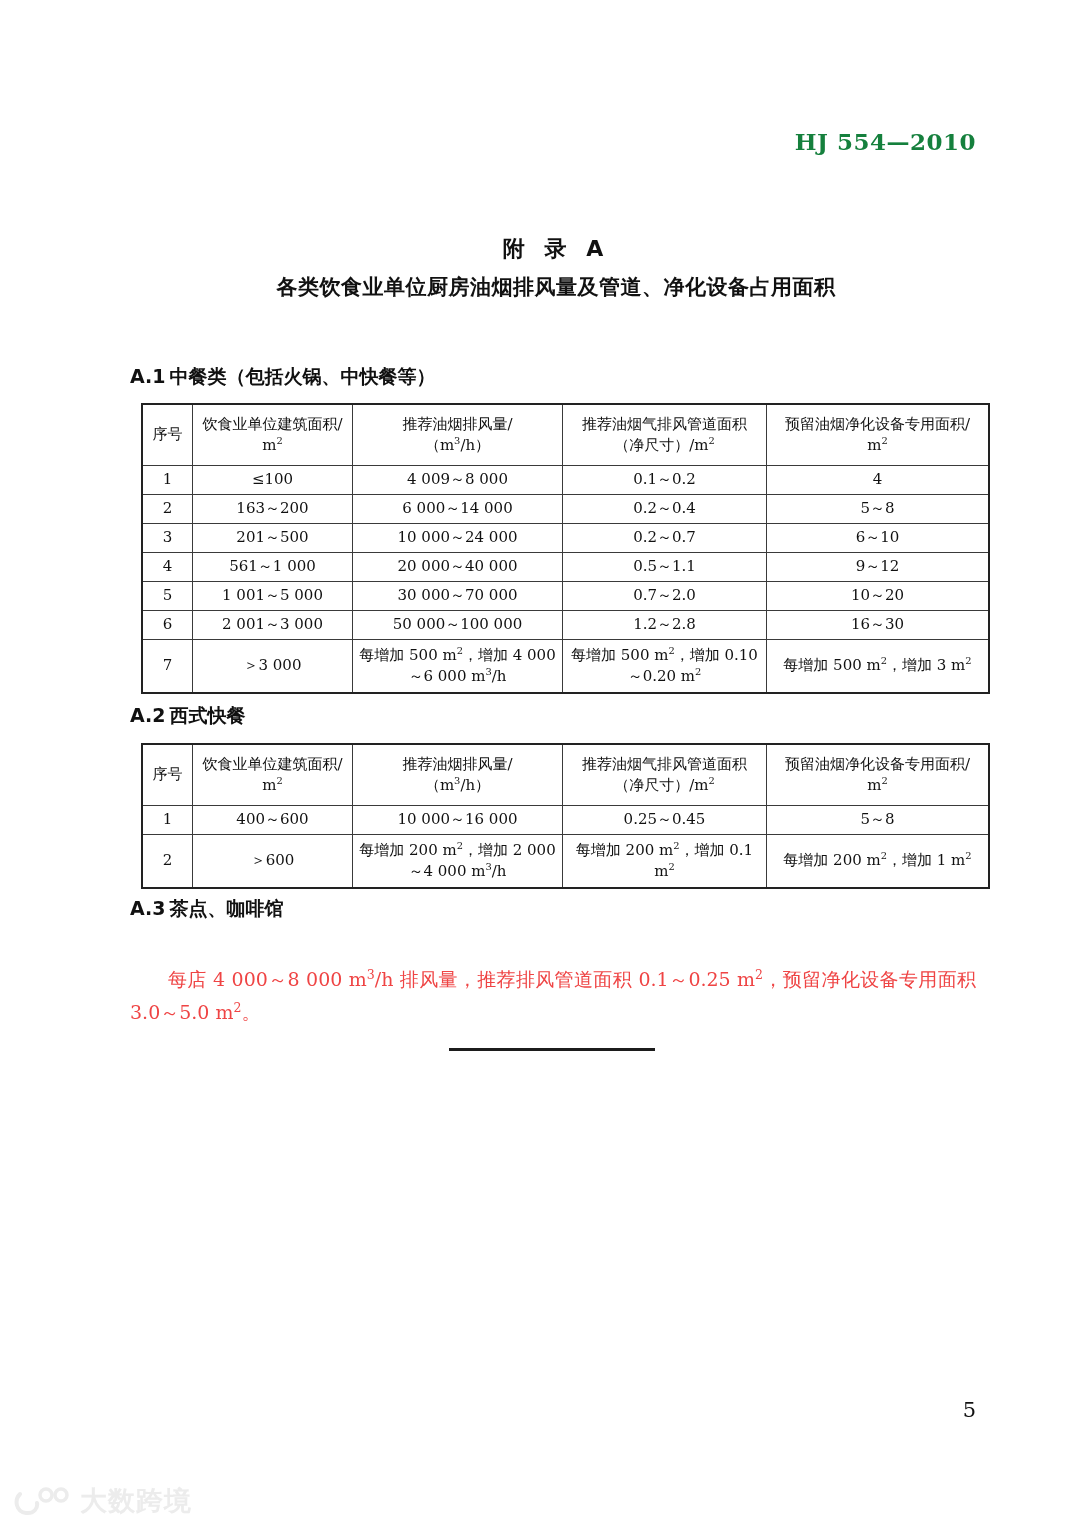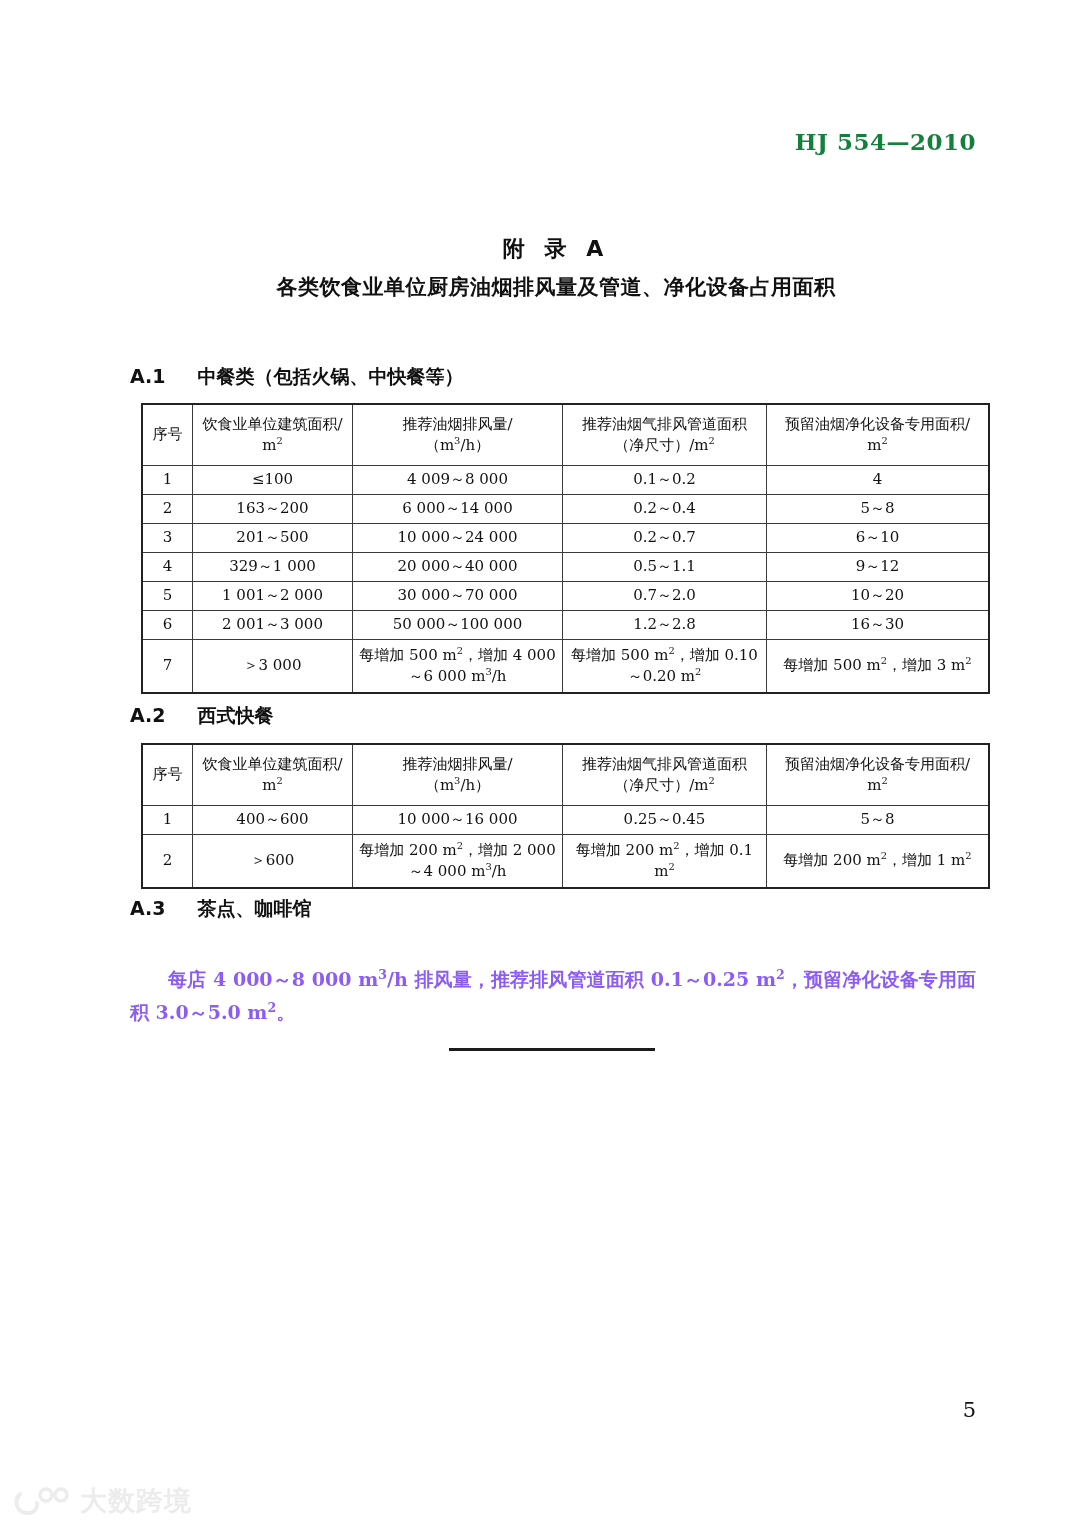--- a/index.html
+++ b/index.html
@@ -67,21 +67,21 @@
   
   .sec-heading {
     position: absolute;
     left: 130px;
     font-family: "DejaVu Sans", "Liberation Sans", sans-serif;
     font-weight: bold;
     font-size: 19px;
     color: #111;
     white-space: nowrap;
   }
-  .sec-heading .sec-num { margin-right: 32px; }
+  .sec-heading .sec-num { margin-right: 4px; }
   #sec-a1 { top: 364px; }
   #sec-a2 { top: 703px; }
   #sec-a3 { top: 896px; }
 
   
   table.data-table {
     position: absolute;
     border-collapse: collapse;
     table-layout: fixed;
     left: 142px;
@@ -128,23 +128,22 @@
   
   .body-para {
     position: absolute;
     top: 944px;
     left: 130px;
     width: 846px;
     font-family: "DejaVu Serif", "Liberation Serif", serif;
     font-size: 19px;
     line-height: 1.75;
     text-indent: 38px;
-    color: #8b5cf6;
+    color: #ef4444;
     text-align: justify;
-    font-weight: bold;
   }
 
   
   .end-rule {
     position: absolute;
     top: 1048px;
     left: 449px;
     width: 206px;
     height: 0;
     border-top: 3px solid #1c1c1c;
@@ -242,28 +241,28 @@
       </tr>
       <tr class="body-row">
         <td>3</td>
         <td>201～500</td>
         <td>10 000～24 000</td>
         <td>0.2～0.7</td>
         <td>6～10</td>
       </tr>
       <tr class="body-row">
         <td>4</td>
-        <td>329～1 000</td>
+        <td>561～1 000</td>
         <td>20 000～40 000</td>
         <td>0.5～1.1</td>
         <td>9～12</td>
       </tr>
       <tr class="body-row">
         <td>5</td>
-        <td>1 001～2 000</td>
+        <td>1 001～5 000</td>
         <td>30 000～70 000</td>
         <td>0.7～2.0</td>
         <td>10～20</td>
       </tr>
       <tr class="body-row">
         <td>6</td>
         <td>2 001～3 000</td>
         <td>50 000～100 000</td>
         <td>1.2～2.8</td>
         <td>16～30</td>

